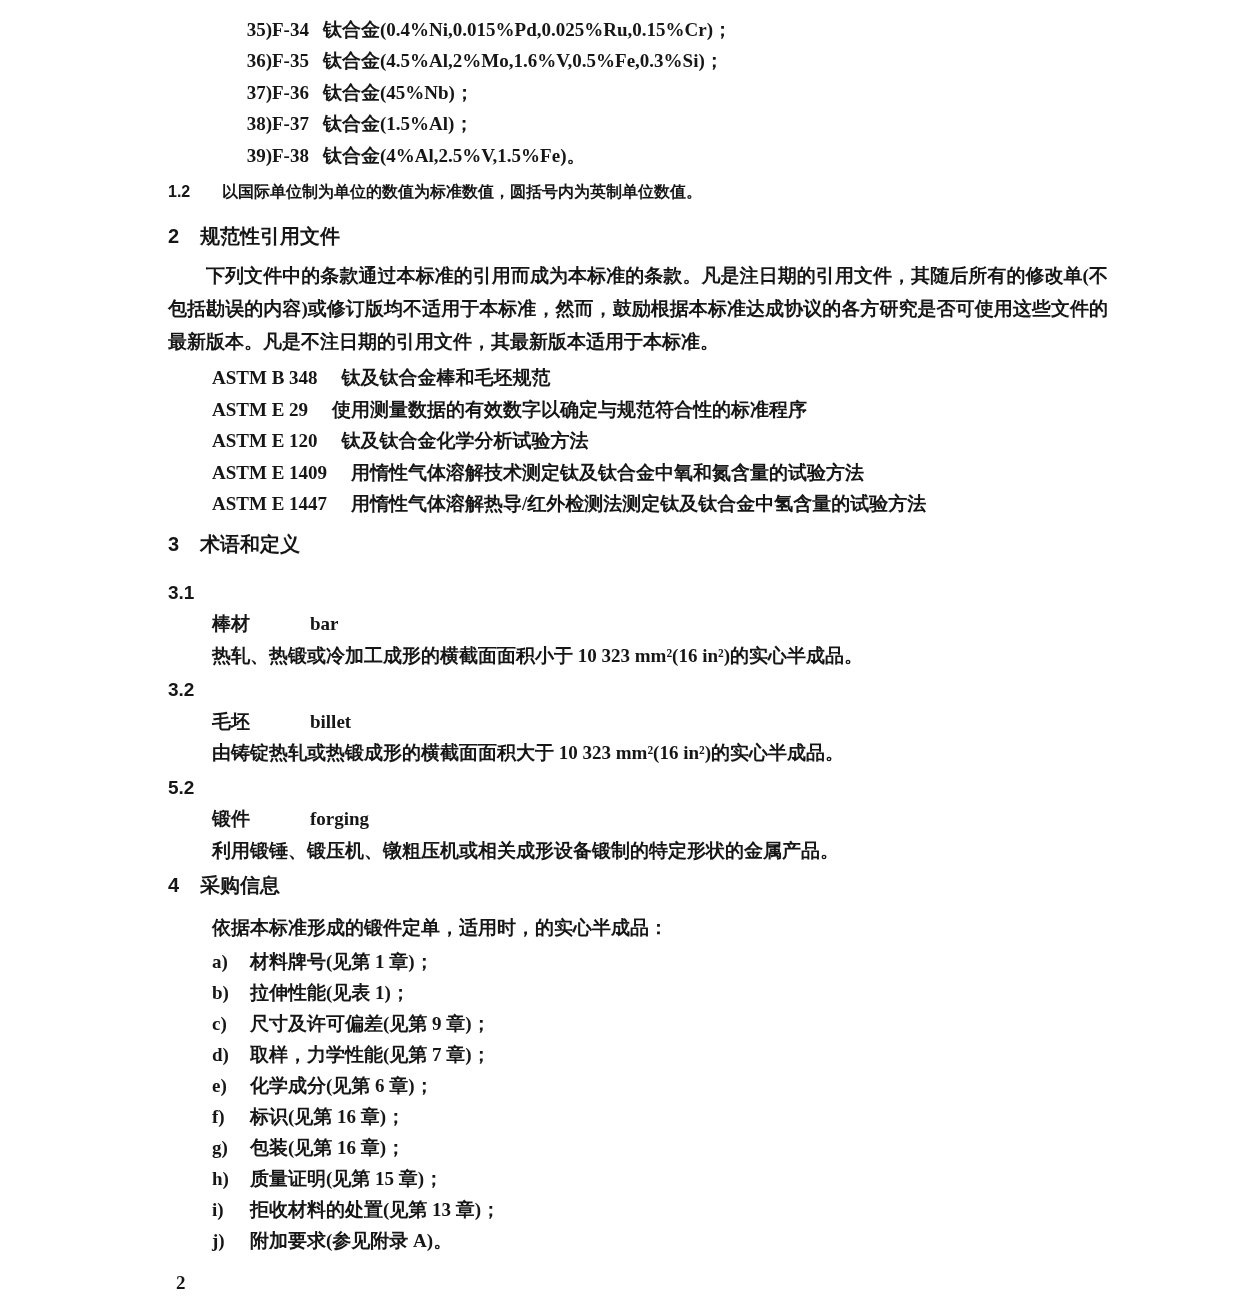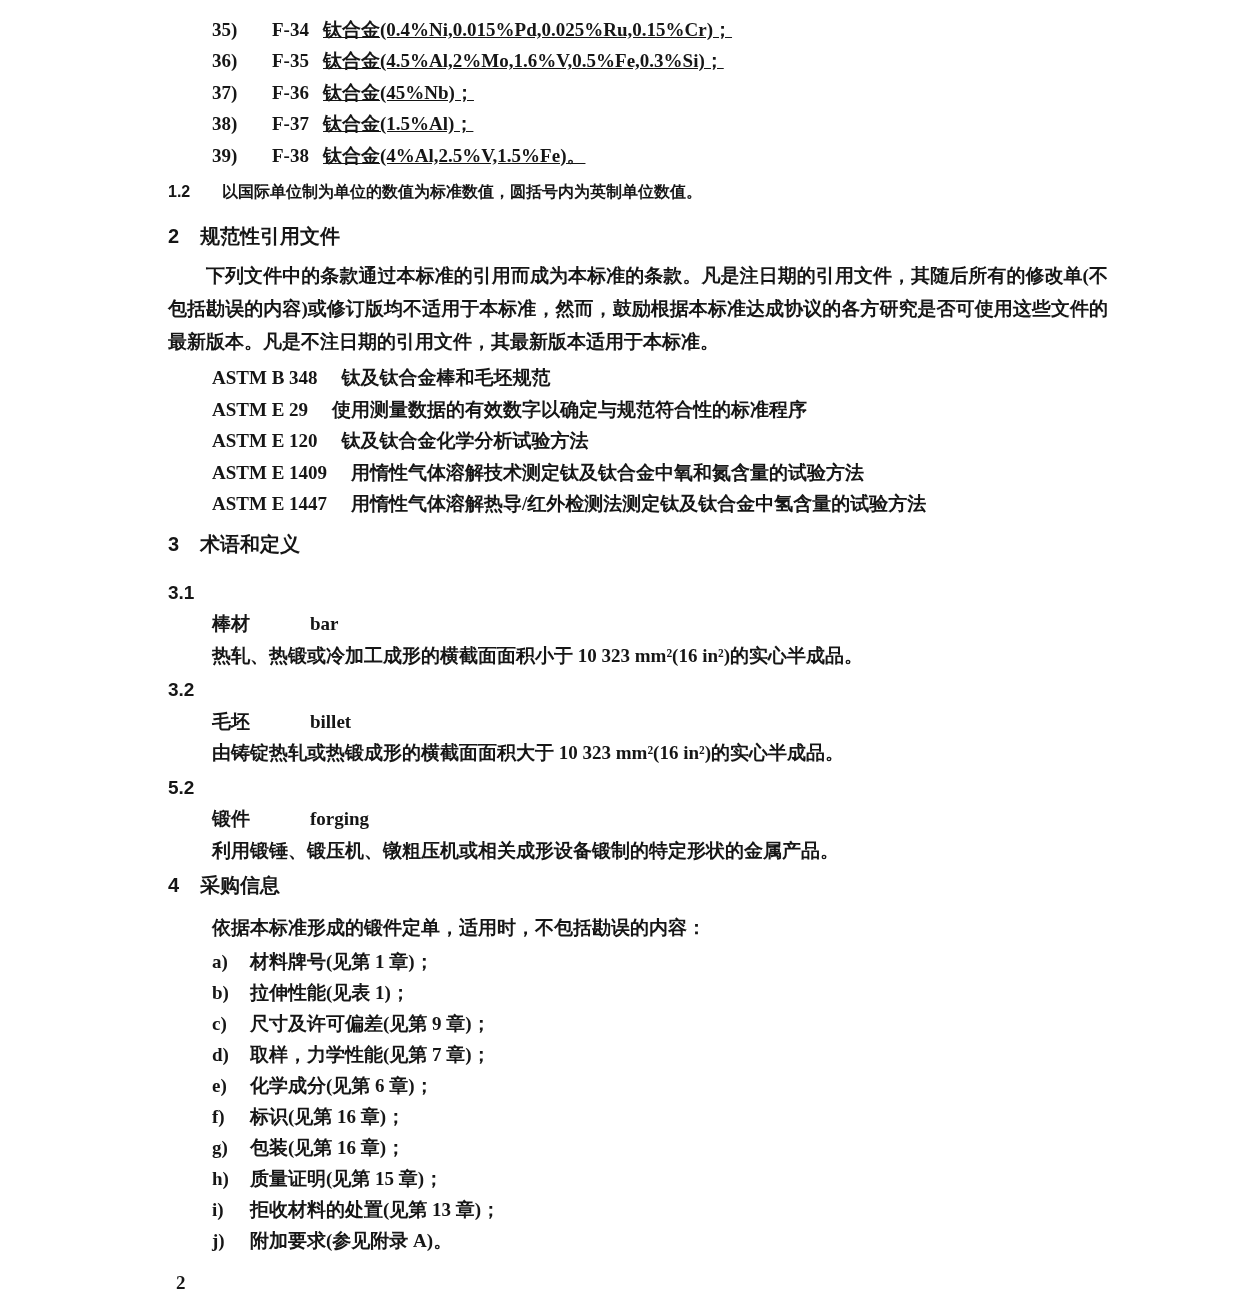--- a/index.html
+++ b/index.html
@@ -27,23 +27,23 @@
     font-weight: bold;
   }
   
   .alloy-list { }
   .alloy-row {
     display: flex;
     align-items: center;
     height: 31.5px;
     padding-left: 44px;
   }
-  .alloy-num { width: 60px; flex: none; }
+  .alloy-num { width: 60px; flex: none; text-align: right; }
   .alloy-code { width: 51px; flex: none; }
-  .alloy-desc { white-space: nowrap; text-decoration: underline; }
+  .alloy-desc { white-space: nowrap; }
   
   .clause12 {
     display: flex;
     margin-top: 7px;
     height: 27px;
     align-items: center;
     font-size: 16px;
   }
   .clause12-num { width: 54px; flex: none; }
   
@@ -195,21 +195,21 @@
         <span class="en">forging</span>
       </div>
       <div class="term-line term-def">利用锻锤、锻压机、镦粗压机或相关成形设备锻制的特定形状的金属产品。</div>
     </div>
   </div>
 
   <div class="sec-heading h4 hei">
     <span class="sec-num">4</span>
     <span>采购信息</span>
   </div>
-  <p class="intro">依据本标准形成的锻件定单，适用时，不包括勘误的内容：</p>
+  <p class="intro">依据本标准形成的锻件定单，适用时，的实心半成品：</p>
 
   <div class="purchase">
     <div class="purchase-row">
       <span class="p-label">a)</span>
       <span>材料牌号(见第 1 章)；</span>
     </div>
     <div class="purchase-row">
       <span class="p-label">b)</span>
       <span>拉伸性能(见表 1)；</span>
     </div>

